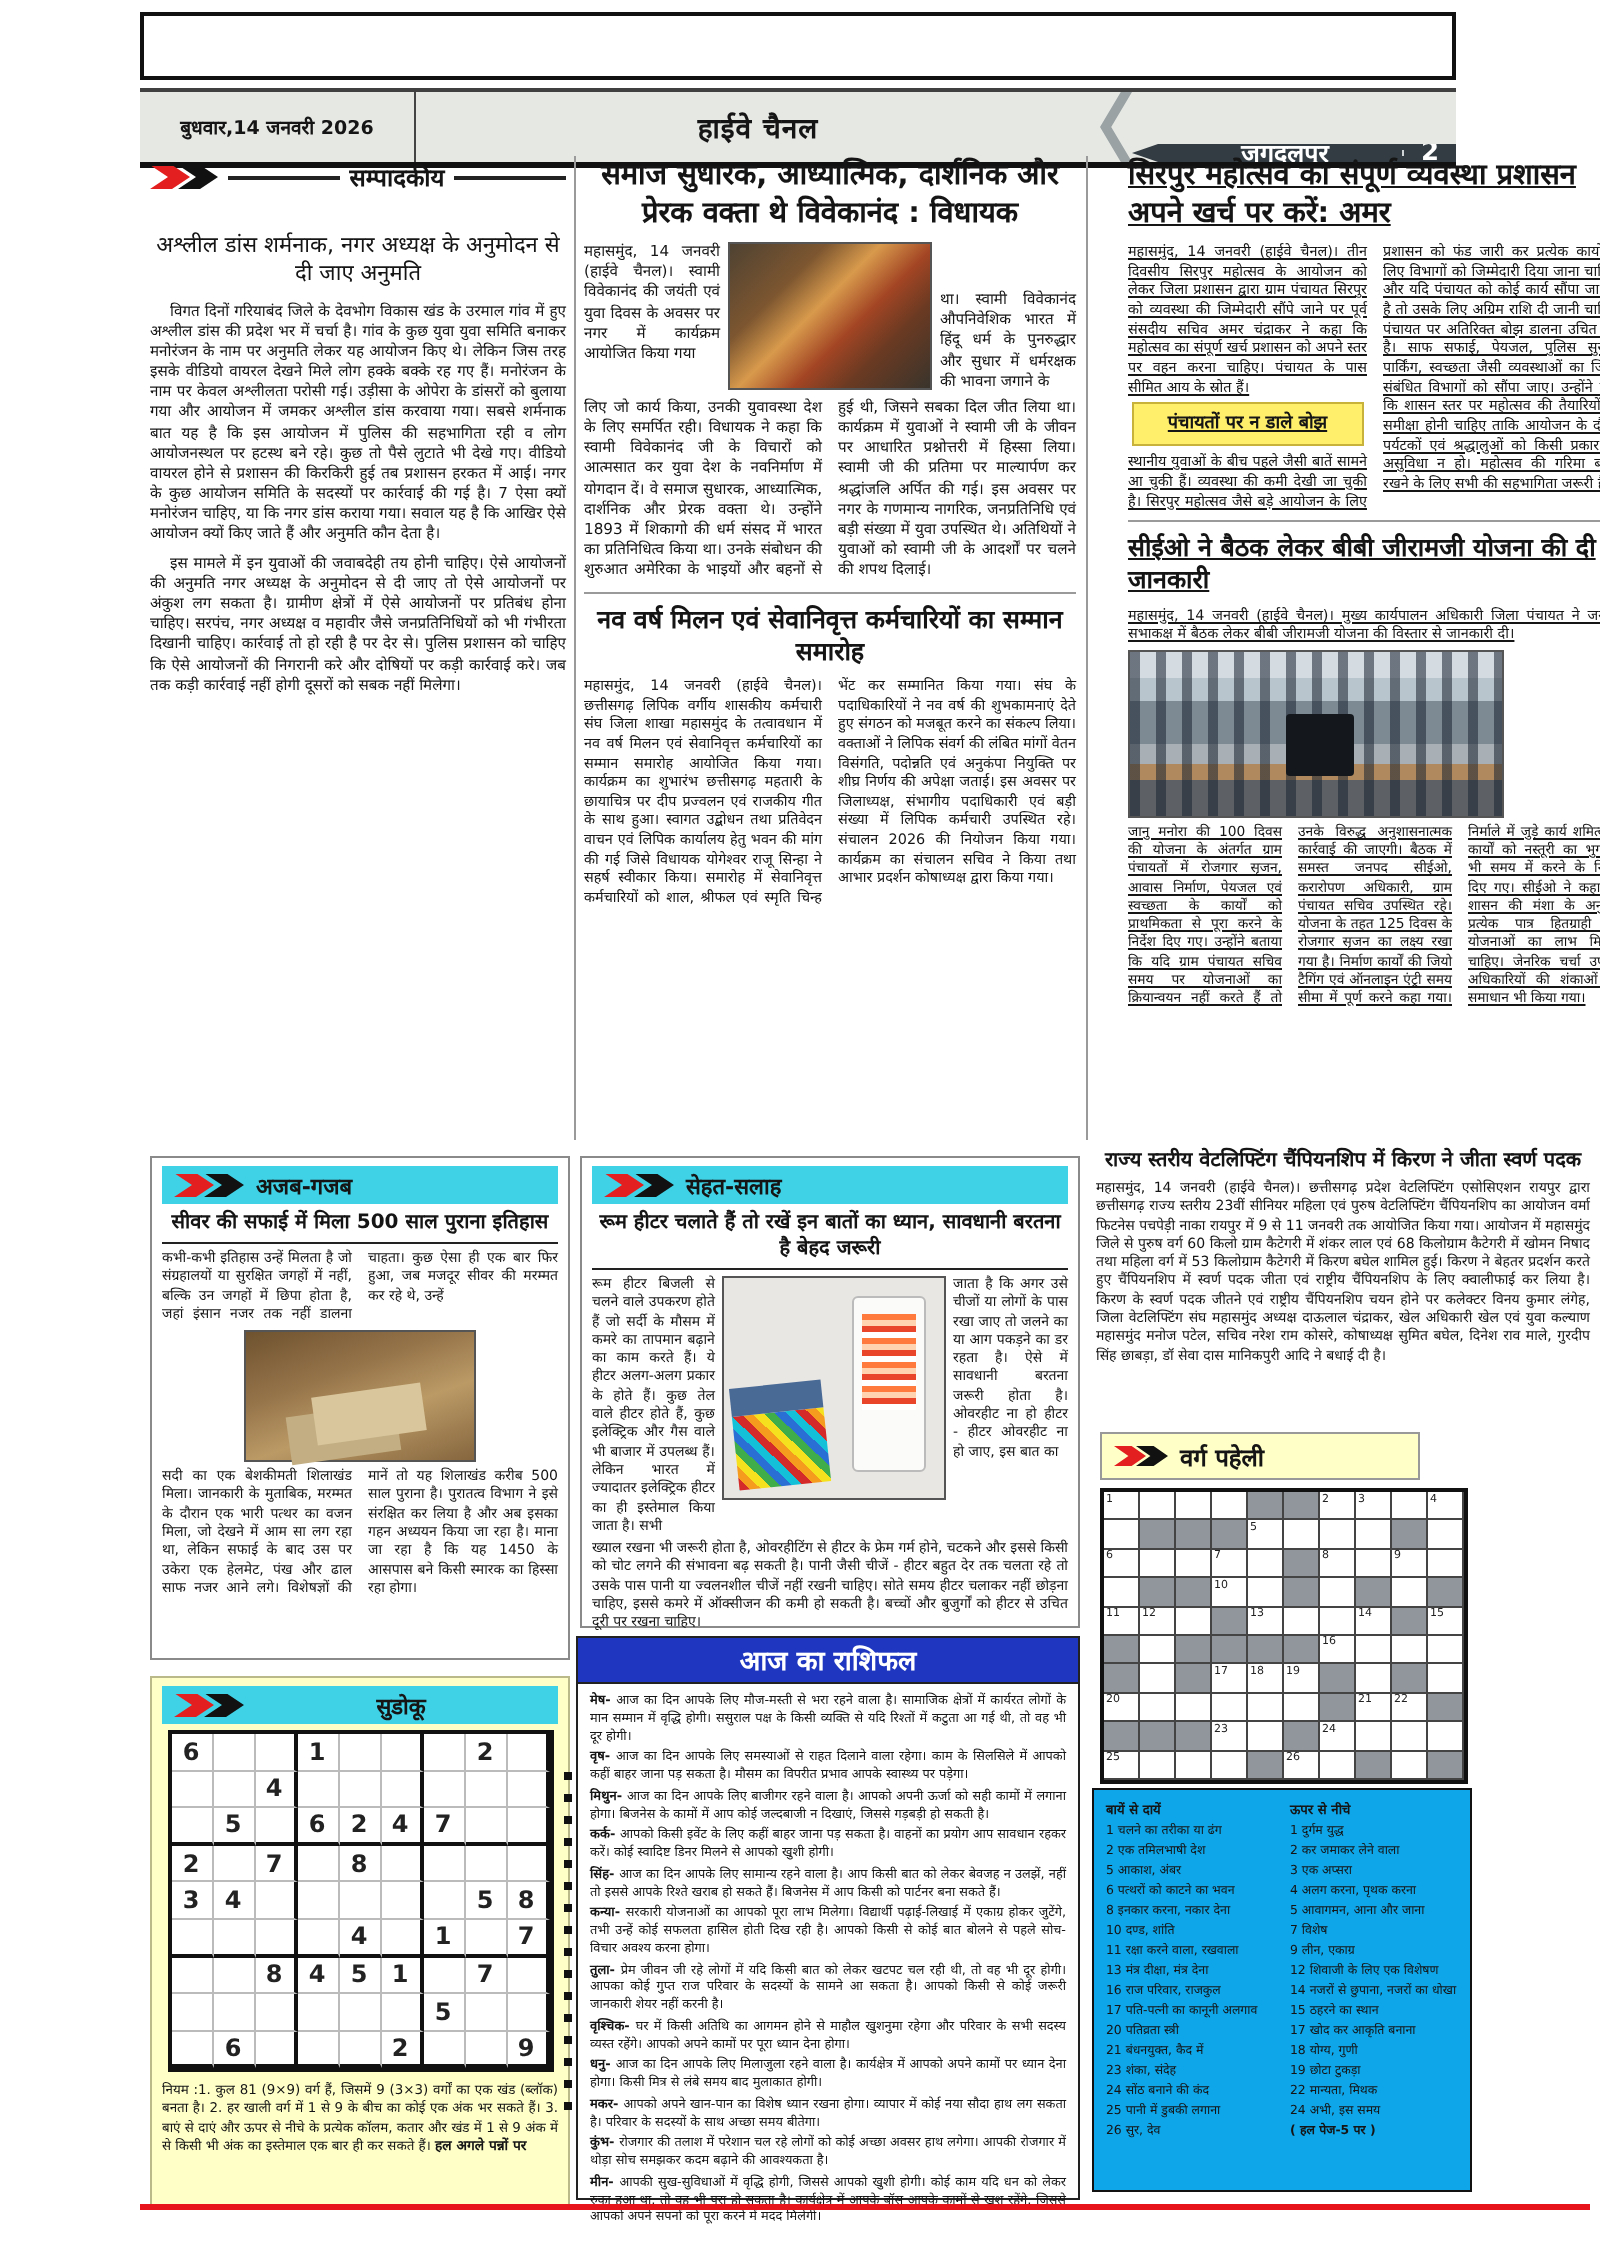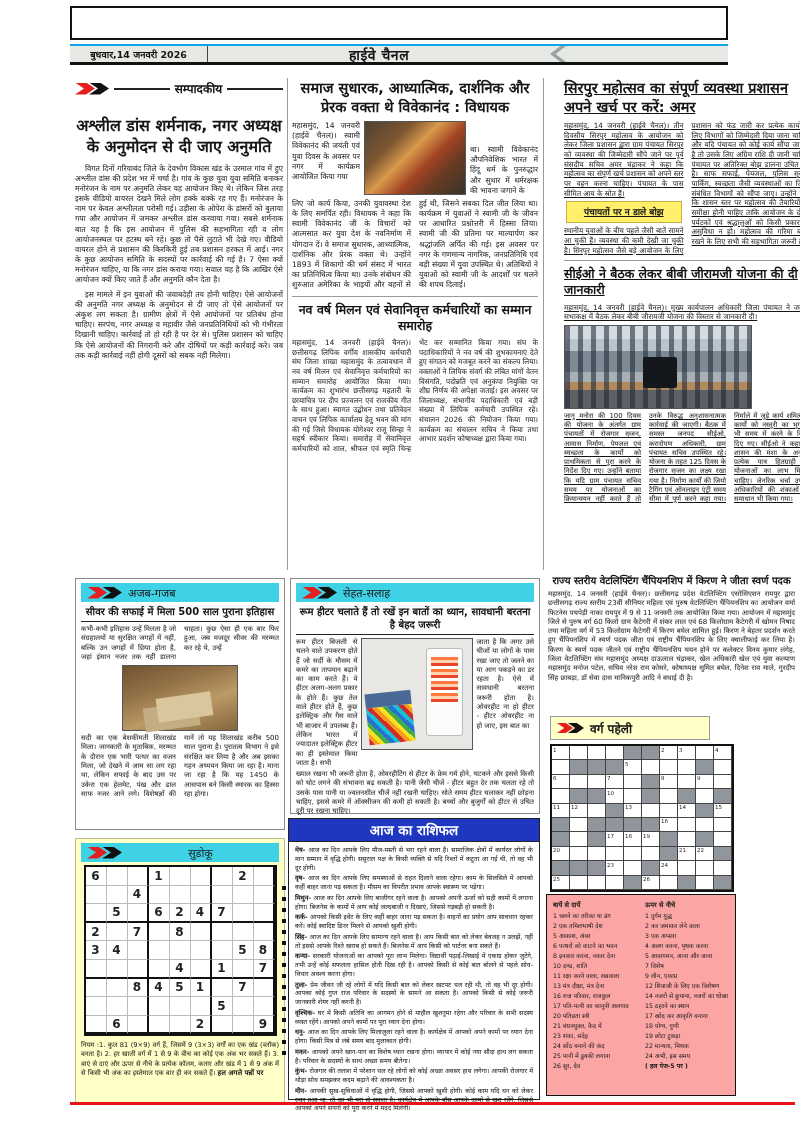--- a/index.html
+++ b/index.html
@@ -5,37 +5,37 @@
   :root{
     --cyan:#3fd2e6; --yellow:#ffffc8; --blue:#1f36c0; --red:#e3201f;
     --dark:#323c42; --lineRed:#e8141c; --grayband:#e6e8e4; --block:#90969c;
   }
   *{margin:0;padding:0;box-sizing:border-box;}
   html,body{background:#fff;}
   body{width:800px;height:1132px;position:relative;font-family:"DejaVu Sans",sans-serif;color:#151515;overflow:hidden;}
   .abs{position:absolute;}
   
   .topbox{left:70px;top:6px;width:658px;height:34px;border:2px solid #111;background:#fff;}
-  .masthead{left:70px;top:44px;width:658px;height:21px;background:var(--grayband);
-    border-top:2px solid #0ea5e9;border-bottom:3px solid #111;display:flex;align-items:stretch;}
+  .masthead{left:70px;top:44px;width:658px;height:40px;background:var(--grayband);
+    border-top:2px solid #404040;border-bottom:3px solid #111;display:flex;align-items:stretch;}
   .mh-date{width:138px;display:flex;align-items:center;justify-content:center;font-weight:bold;font-size:9.5px;border-right:1.5px solid #444;}
   .mh-title{flex:1;display:flex;align-items:center;justify-content:center;font-weight:bold;font-size:14px;letter-spacing:.5px;}
   .mh-right{width:178px;display:flex;align-items:stretch;}
   .mh-chev{width:16px;background:#9aa2a4;clip-path:polygon(100% 0,35% 50%,100% 100%,65% 100%,0 50%,65% 0);}
   .mh-dark{flex:1;background:var(--dark);color:#fff;display:flex;align-items:center;clip-path:polygon(13px 0,100% 0,100% 100%,13px 100%,0 50%);padding-left:18px;margin-top:26px;}
   .mh-city{flex:1;text-align:center;font-weight:bold;font-size:12.5px;}
   .mh-sep{width:1px;background:#cfd4d6;align-self:stretch;margin:3px 0;}
   .mh-page{width:26px;text-align:center;font-weight:bold;font-size:13px;}
   
   .kicker-row{display:flex;align-items:center;gap:5px;margin-bottom:4px;}
   .kline{flex:1;height:2px;background:#222;}
   .kicker{font-weight:bold;font-size:12px;}
   .chev{display:inline-block;width:20px;height:12px;background:var(--red);clip-path:polygon(0 0,55% 0,100% 50%,55% 100%,0 100%,45% 50%);}
   .chev.k2{background:#111;margin-left:-11px;}
-  .hl-xl{font-weight:bold;font-size:16px;line-height:1.3;text-align:center;margin:19px 0 6px;}
+  .hl-xl{font-weight:normal;font-size:11px;line-height:1.3;text-align:center;margin:19px 0 6px;}
   .hl-lg{font-weight:bold;font-size:14.5px;line-height:1.28;text-align:center;margin:1px 0 5px;}
   .hl-md{font-weight:bold;font-size:12.5px;line-height:1.3;text-align:center;margin:2px 0 4px;}
   .hl-sm{font-weight:bold;font-size:10px;line-height:1.3;text-align:center;margin:2px 0 3px;}
   .bt{font-size:7.6px;line-height:1.34;text-align:justify;}
   .bt p{margin-bottom:4px;text-indent:10px;}
   .bt-s{font-size:7px;line-height:1.33;text-align:justify;}
   .cols2{column-count:2;column-gap:8px;}
   .cols3{column-count:3;column-gap:8px;}
   .vrule{width:1px;background:#9a9a9a;}
   .hrule{height:1px;background:#9a9a9a;margin:5px 0;}
@@ -52,36 +52,36 @@
   .ph-heater{background:#e9e7e3;position:relative;overflow:hidden;}
   .ph-sock{position:absolute;left:4%;bottom:6%;width:42%;height:46%;
      background:repeating-linear-gradient(50deg,#d42a2a 0 4px,#f59b1e 4px 8px,#f5e11e 8px 12px,#3fae4a 12px 16px,#2a6fd4 16px 20px,#13c0d8 20px 24px);
      border-top:14px solid #4a6a96;transform:rotate(-6deg);}
   .ph-unit{position:absolute;right:8%;top:8%;width:34%;height:80%;background:#fbfbf9;border:1px solid #bbb;border-radius:3px;}
   .ph-coil{position:absolute;left:12%;top:10%;width:76%;height:55%;
      background:repeating-linear-gradient(180deg,#ff7a3c 0 3px,#ffd2b0 3px 6px,#e8452a 6px 9px,#fff 9px 12px);}
   
   .secbox{border:1px solid #8a8a8a;background:#fff;padding:4px 5px;}
   .cyanband{background:var(--cyan);display:flex;align-items:center;gap:6px;padding:2px 6px;margin-bottom:3px;}
-  .cyanband .t{font-weight:normal;font-size:11px;}
+  .cyanband .t{font-weight:bold;font-size:11px;}
   
   .sudoku-wrap{background:var(--yellow);border:1px solid #b9b98a;padding:4px 5px;}
   .sud-grid{display:grid;grid-template-columns:repeat(9,21px);grid-auto-rows:18.6px;border:2px solid #111;width:fit-content;margin:3px auto 5px;background:#fff;}
   .sud-cell{border-right:1px solid #bbb;border-bottom:1px solid #bbb;display:flex;align-items:center;justify-content:center;font-size:12px;font-weight:bold;color:#222;}
   .sud-cell.br3{border-right:2px solid #111;}
   .sud-cell.bb3{border-bottom:2px solid #111;}
   .sud-rules{font-size:6.7px;line-height:1.36;text-align:justify;}
   .sud-rules b{font-size:6.9px;}
   
   .cw-head{background:var(--yellow);border:1px solid #999;display:flex;align-items:center;gap:6px;padding:3px 6px;}
   .cw-head .t{font-weight:bold;font-size:12px;}
   .cw-grid{display:grid;grid-template-columns:repeat(10,18px);grid-auto-rows:14.4px;border:2px solid #111;width:fit-content;background:#fff;}
   .cw-cell{border-right:1px solid #444;border-bottom:1px solid #444;position:relative;font-size:5.5px;padding:0.5px 0 0 1px;color:#222;}
   .cw-cell.blk{background:var(--block);}
-  .cw-clues{border:1.5px solid #111;padding:5px 6px;display:flex;gap:8px;background:#fca5a5;}
+  .cw-clues{border:1.5px solid #111;padding:5px 6px;display:flex;gap:8px;background:#0ea5e9;}
   .cw-col{flex:1;font-size:6.2px;line-height:1.62;}
   .cw-col .ttl{font-weight:bold;font-size:6.6px;}
   
   .rash{border:1.5px solid #222;background:#fff;}
   .rash-band{background:var(--blue);color:#fff;text-align:center;font-weight:bold;font-size:13.5px;padding:2px 0;border-bottom:1.5px solid #222;}
   .rash-bodywrap{padding:4px 6px;}
   .rz{font-size:6.4px;line-height:1.36;text-align:justify;margin-bottom:2px;}
   .rz b{font-size:6.5px;}
   .dotrule{width:4px;background:repeating-linear-gradient(180deg,#111 0 4px,transparent 4px 11px);}
   .redline{background:var(--lineRed);height:3px;}

